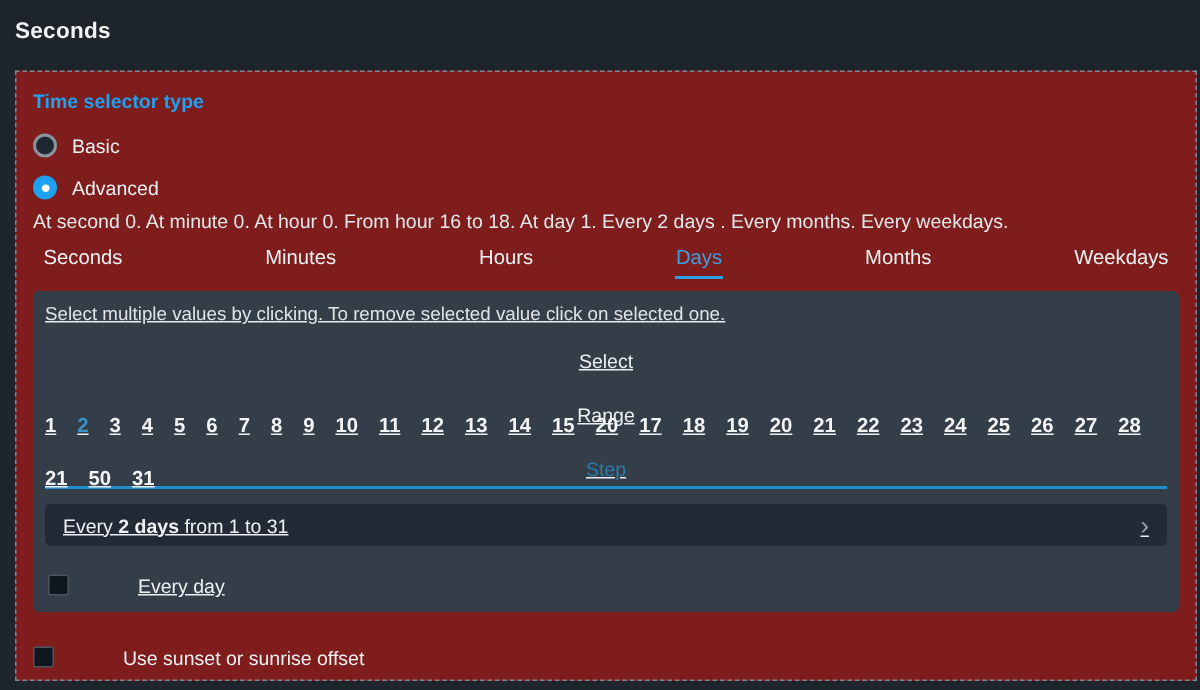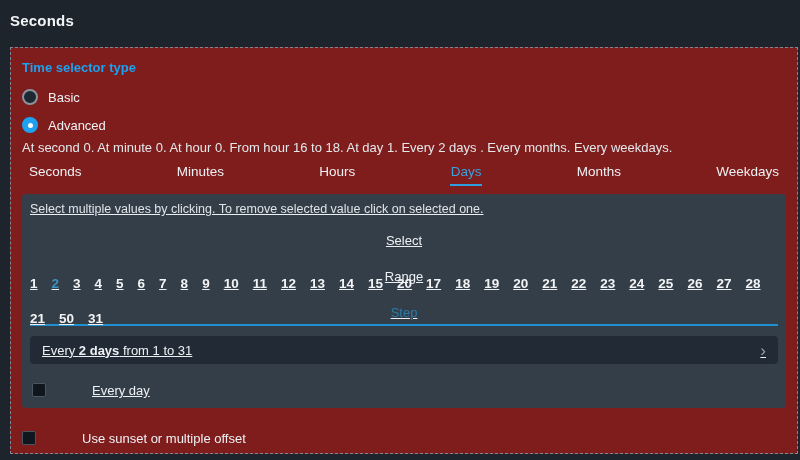--- a/index.html
+++ b/index.html
@@ -173,16 +173,16 @@
     </div>
 
     <div class="check-row in-panel">
       <span class="checkbox"></span>
       <span class="check-label">Every day</span>
     </div>
   </div>
 
   <div class="check-row sunset">
     <span class="checkbox"></span>
-    <span class="check-label">Use sunset or multiple offset</span>
+    <span class="check-label">Use sunset or sunrise offset</span>
   </div>
 
 </div>
 
 </body></html>

